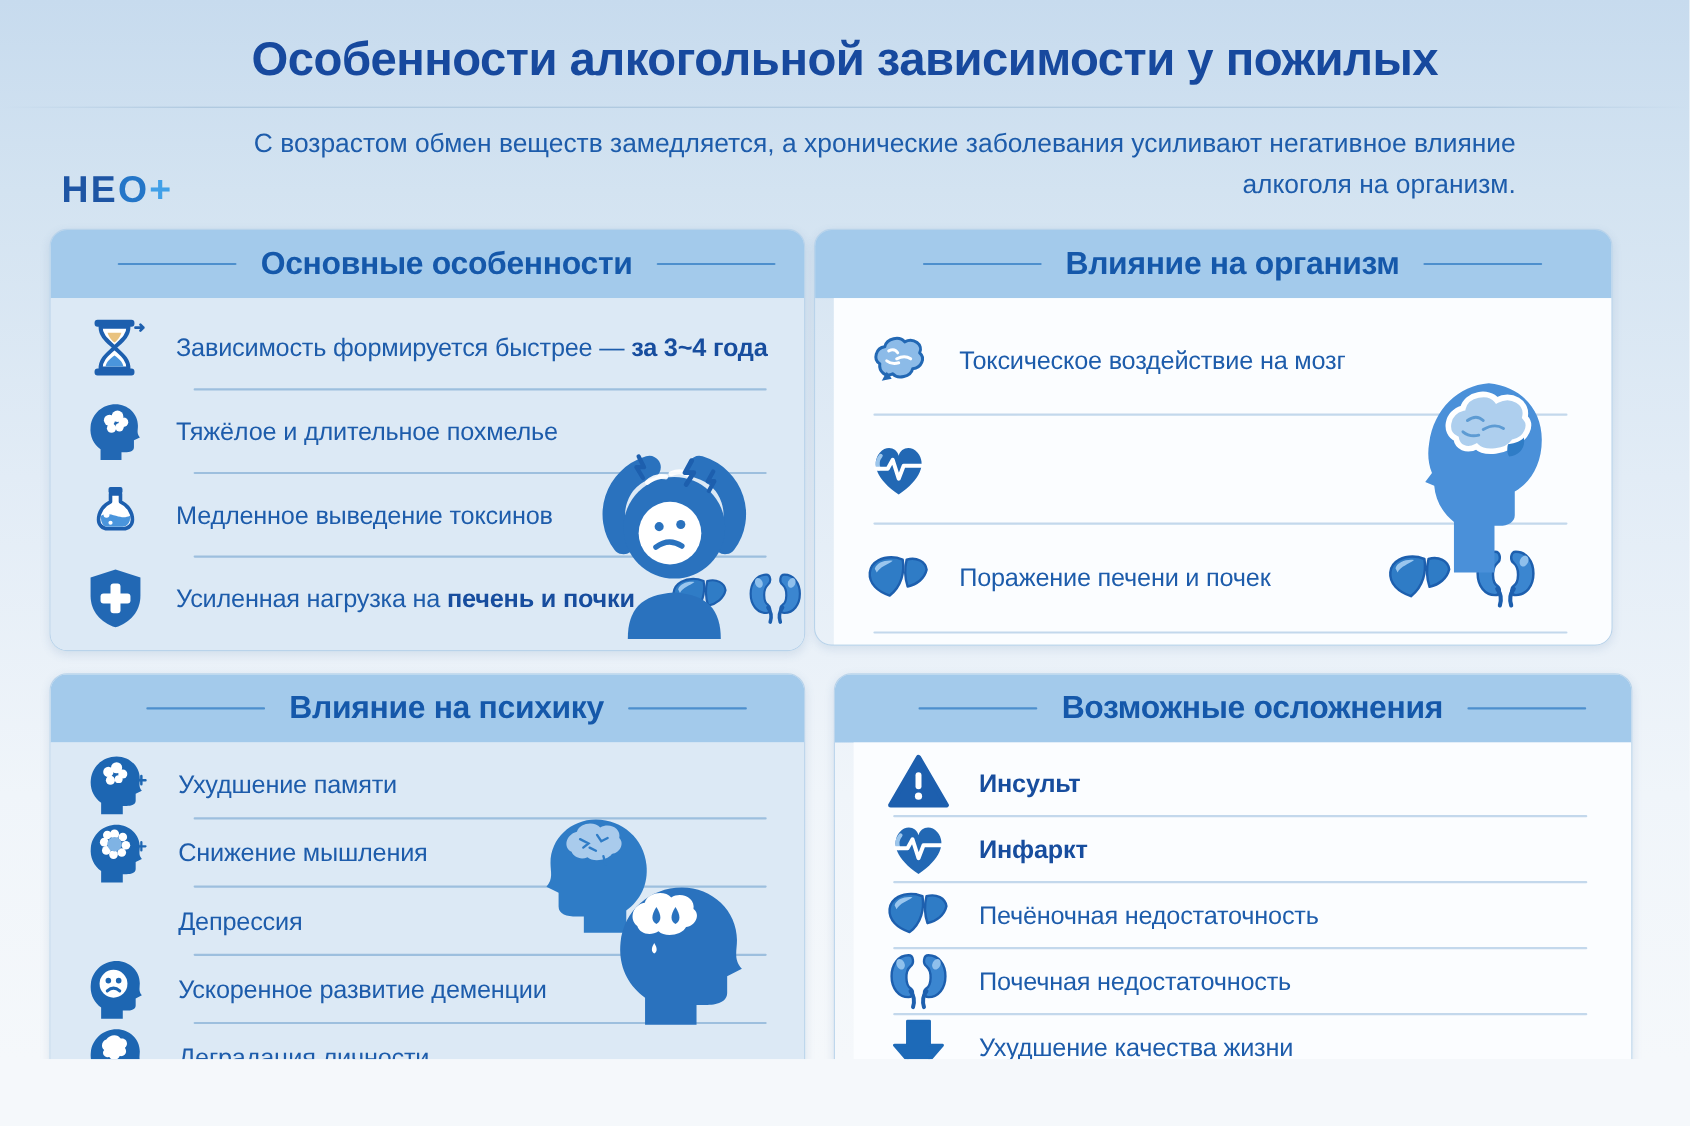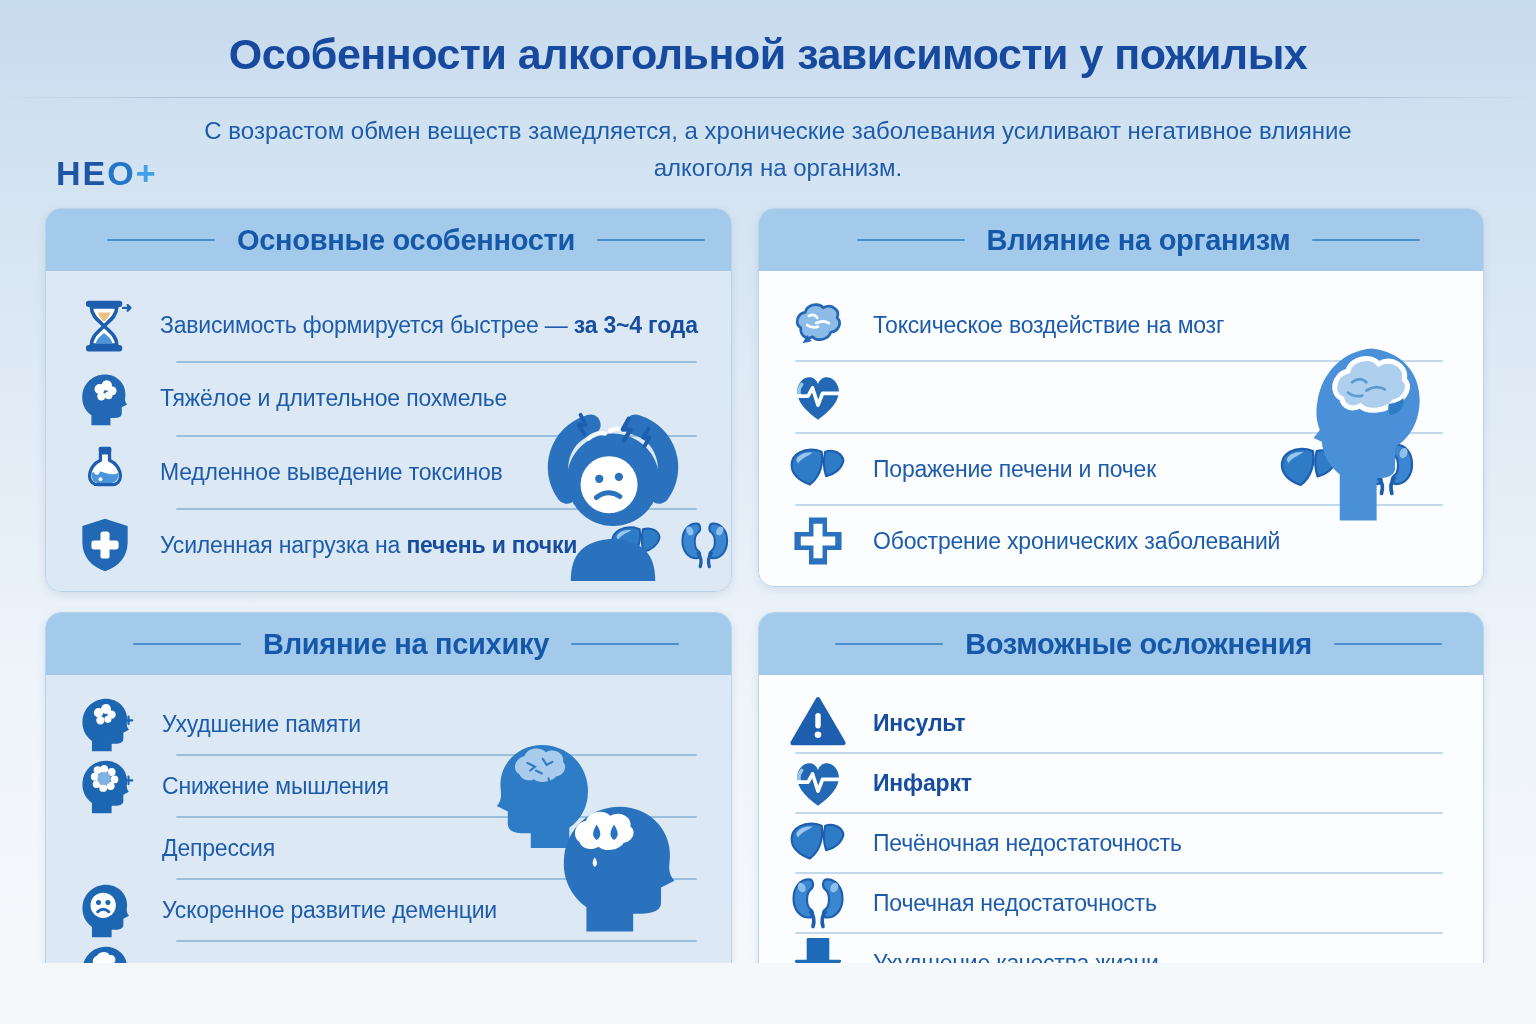--- a/index.html
+++ b/index.html
@@ -10,48 +10,48 @@
   }
   .main-title{
     position:absolute;top:30px;left:0;right:0;text-align:center;
     font-size:43px;font-weight:700;color:#17499e;letter-spacing:-0.5px;margin:0;
   }
   .title-rule{
     position:absolute;top:97px;left:0;width:100%;height:1px;
     background:linear-gradient(90deg,rgba(169,196,220,0) 0%,#a9c4dc 12%,#a9c4dc 88%,rgba(169,196,220,0) 100%);
   }
   .subtitle{
-    position:absolute;top:112px;left:178px;right:158px;margin:0;text-align:center;
+    position:absolute;top:112px;left:178px;right:158px;margin:0;text-align:right;
     font-size:24px;color:#1d5cab;line-height:1.55;
   }
   .logo{position:absolute;top:154px;left:56px;font-size:34px;font-weight:700;letter-spacing:2px;}
   .logo .l1{color:#1e55a4;}
   .logo .l2{color:#2476c8;}
   .logo .l3{color:#41a0e8;}
 
   .panel{
     position:absolute;border-radius:16px;overflow:hidden;
     border:1px solid #b9d3ea;box-shadow:0 3px 9px rgba(70,110,160,.14);
     display:flex;flex-direction:column;
   }
   .panel-features{left:45px;top:208px;width:685px;height:382px;}
-  .panel-organism{left:758px;top:208px;width:724px;height:377px;}
+  .panel-organism{left:740px;top:208px;width:724px;height:377px;}
   .panel-psyche{left:45px;top:612px;width:685px;height:383px;}
   .panel-complications{left:758px;top:612px;width:724px;height:378px;}
   .panel.light .panel-body{background:#dce9f5;}
-  .panel.white .panel-body{background:#fbfdff;}
+  .panel.white .panel-body{background:#fbfdff;margin-left:17px;}
 
   .panel-header{
     height:62px;flex:none;background:#a3caeb;
     display:flex;align-items:center;justify-content:center;gap:22px;padding-left:35px;
   }
   .panel-header h2{margin:0;font-size:29px;font-weight:700;color:#1558aa;letter-spacing:-0.3px;}
   .hline{width:108px;height:2px;background:#4d8fcd;border-radius:2px;flex:none;}
 
-  .panel-body{position:relative;flex:1;display:flex;flex-direction:column;padding:19px 34px 10px 30px;}
+  .panel-body{position:relative;flex:1;display:flex;flex-direction:column;padding:8px 34px 10px 30px;}
   .row{flex:1;min-height:0;display:flex;align-items:center;gap:26px;position:relative;z-index:2;}
   .icon{width:58px;height:58px;flex:none;display:block;}
   .panel-psyche .icon{width:60px;height:60px;}
   .ic{width:100%;height:100%;display:block;}
   .txt{font-size:23px;color:#1d5cab;white-space:nowrap;letter-spacing:-0.2px;}
   .txt b{font-weight:700;color:#174d9e;}
   .divider{flex:none;height:2px;border-radius:2px;z-index:1;}
   .panel.light .divider{background:#9dbfde;margin-left:100px;}
   .panel.white .divider{background:#c3d8ec;margin:0 6px;}
 
@@ -304,28 +304,20 @@
             <svg class="ic" viewBox="0 0 64 64">
               <use href="#sym-liver"></use>
             </svg>
           </span>
         <span class="txt"><span>Поражение печени и почек</span><b></b></span>
         <svg class="organs-inline large" viewBox="0 0 152 64">
             <use href="#sym-organs-pair"></use>
           </svg>
       </div>
       <div class="divider"></div>
-      <div class="row">
-        <span class="icon">
-            <svg class="ic" viewBox="0 0 64 64">
-              <use href="#sym-medical-cross"></use>
-            </svg>
-          </span>
-        <span class="txt"><span>Обострение хронических заболеваний</span><b></b></span>
-      </div>
 
       <svg class="illus illus-headprofile" viewBox="0 0 125 175">
         <path d="M63 5 C92 8 110 28 110 55 C110 77 100 93 86 101 L86 122 C86 128 80 131.5 72.5 131.5 H68 V173 H32 V128 C22 120 15.5 109 14.5 96 L6.5 92.5 L12.5 84.5 C9 76 8.5 67 10 58 C14 28 36 7 63 5 Z" fill="#4a90d9"></path>
         <path d="M34 54 C23 49 25 31 40 27 C43 14 63 11 70 20 C83 13 98 22 95 35 C102 42 96 55 85 57 C79 66 59 68 52 61 C43 66 35 61 34 54 Z" fill="#aecfee" stroke="#ffffff" stroke-width="5"></path>
         <path d="M44 38 q8 -6 14 0 M58 46 q10 -6 18 -1 M40 48 q6 5 14 3" stroke="#5d9bd3" stroke-width="2.6" fill="none" stroke-linecap="round"></path>
         <path d="M80 59 c7 -1 12 -3 14 -6 c2 9 -4 16 -13 17 c-2 -3 -2 -8 -1 -11 z" fill="#2f7cc6"></path>
       </svg>
     </div>
   </section>
 

